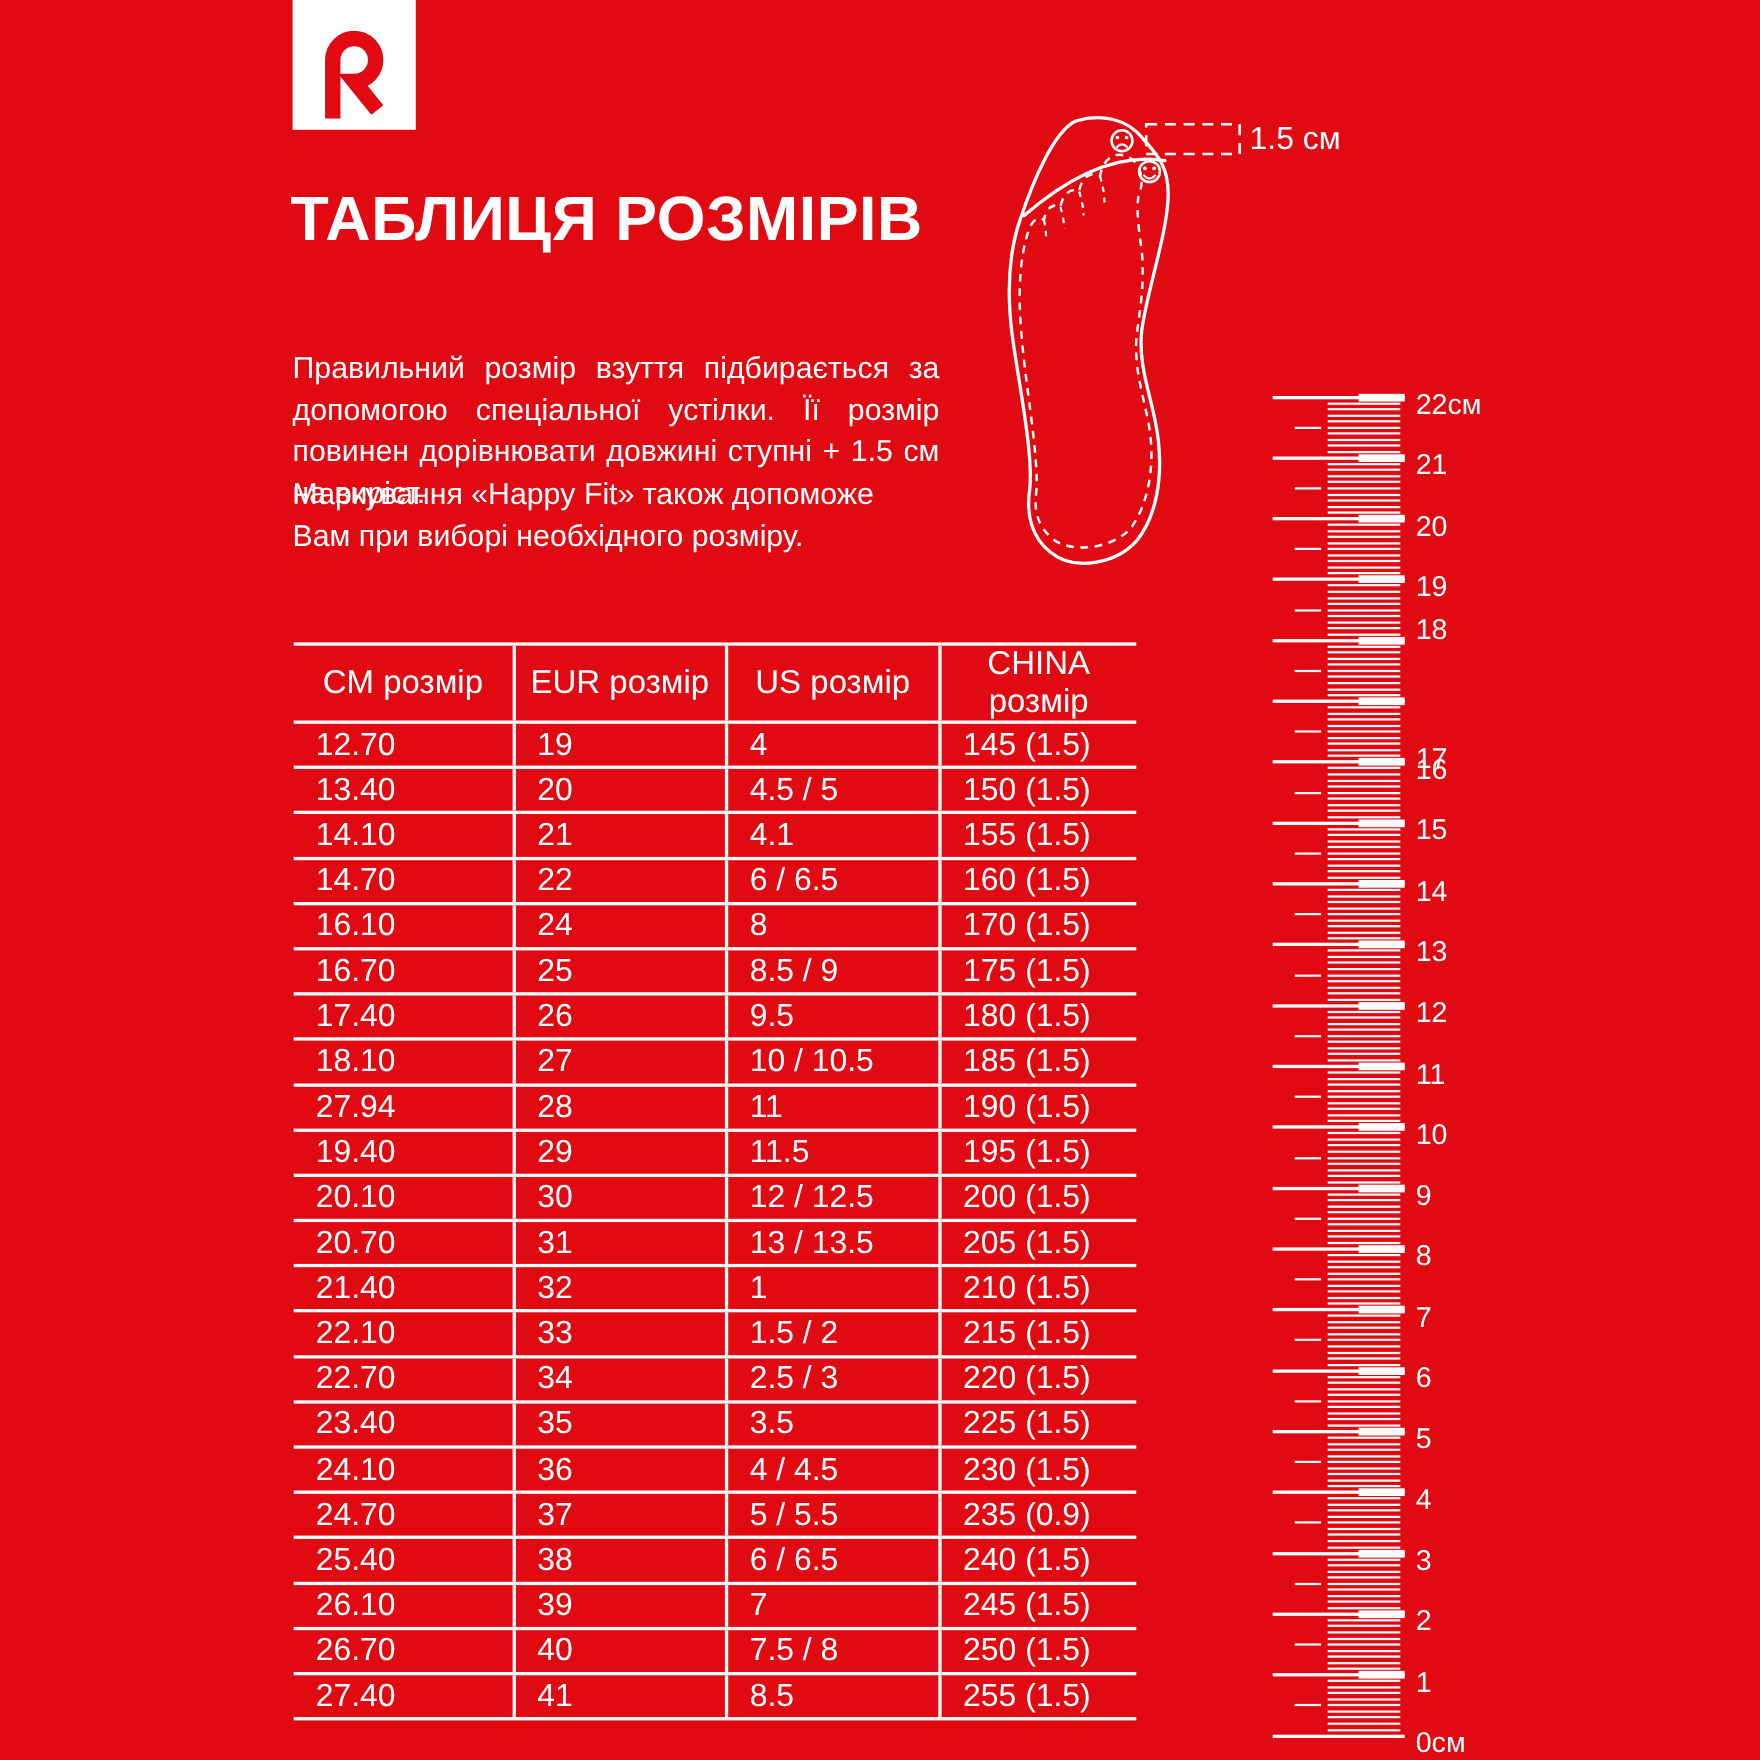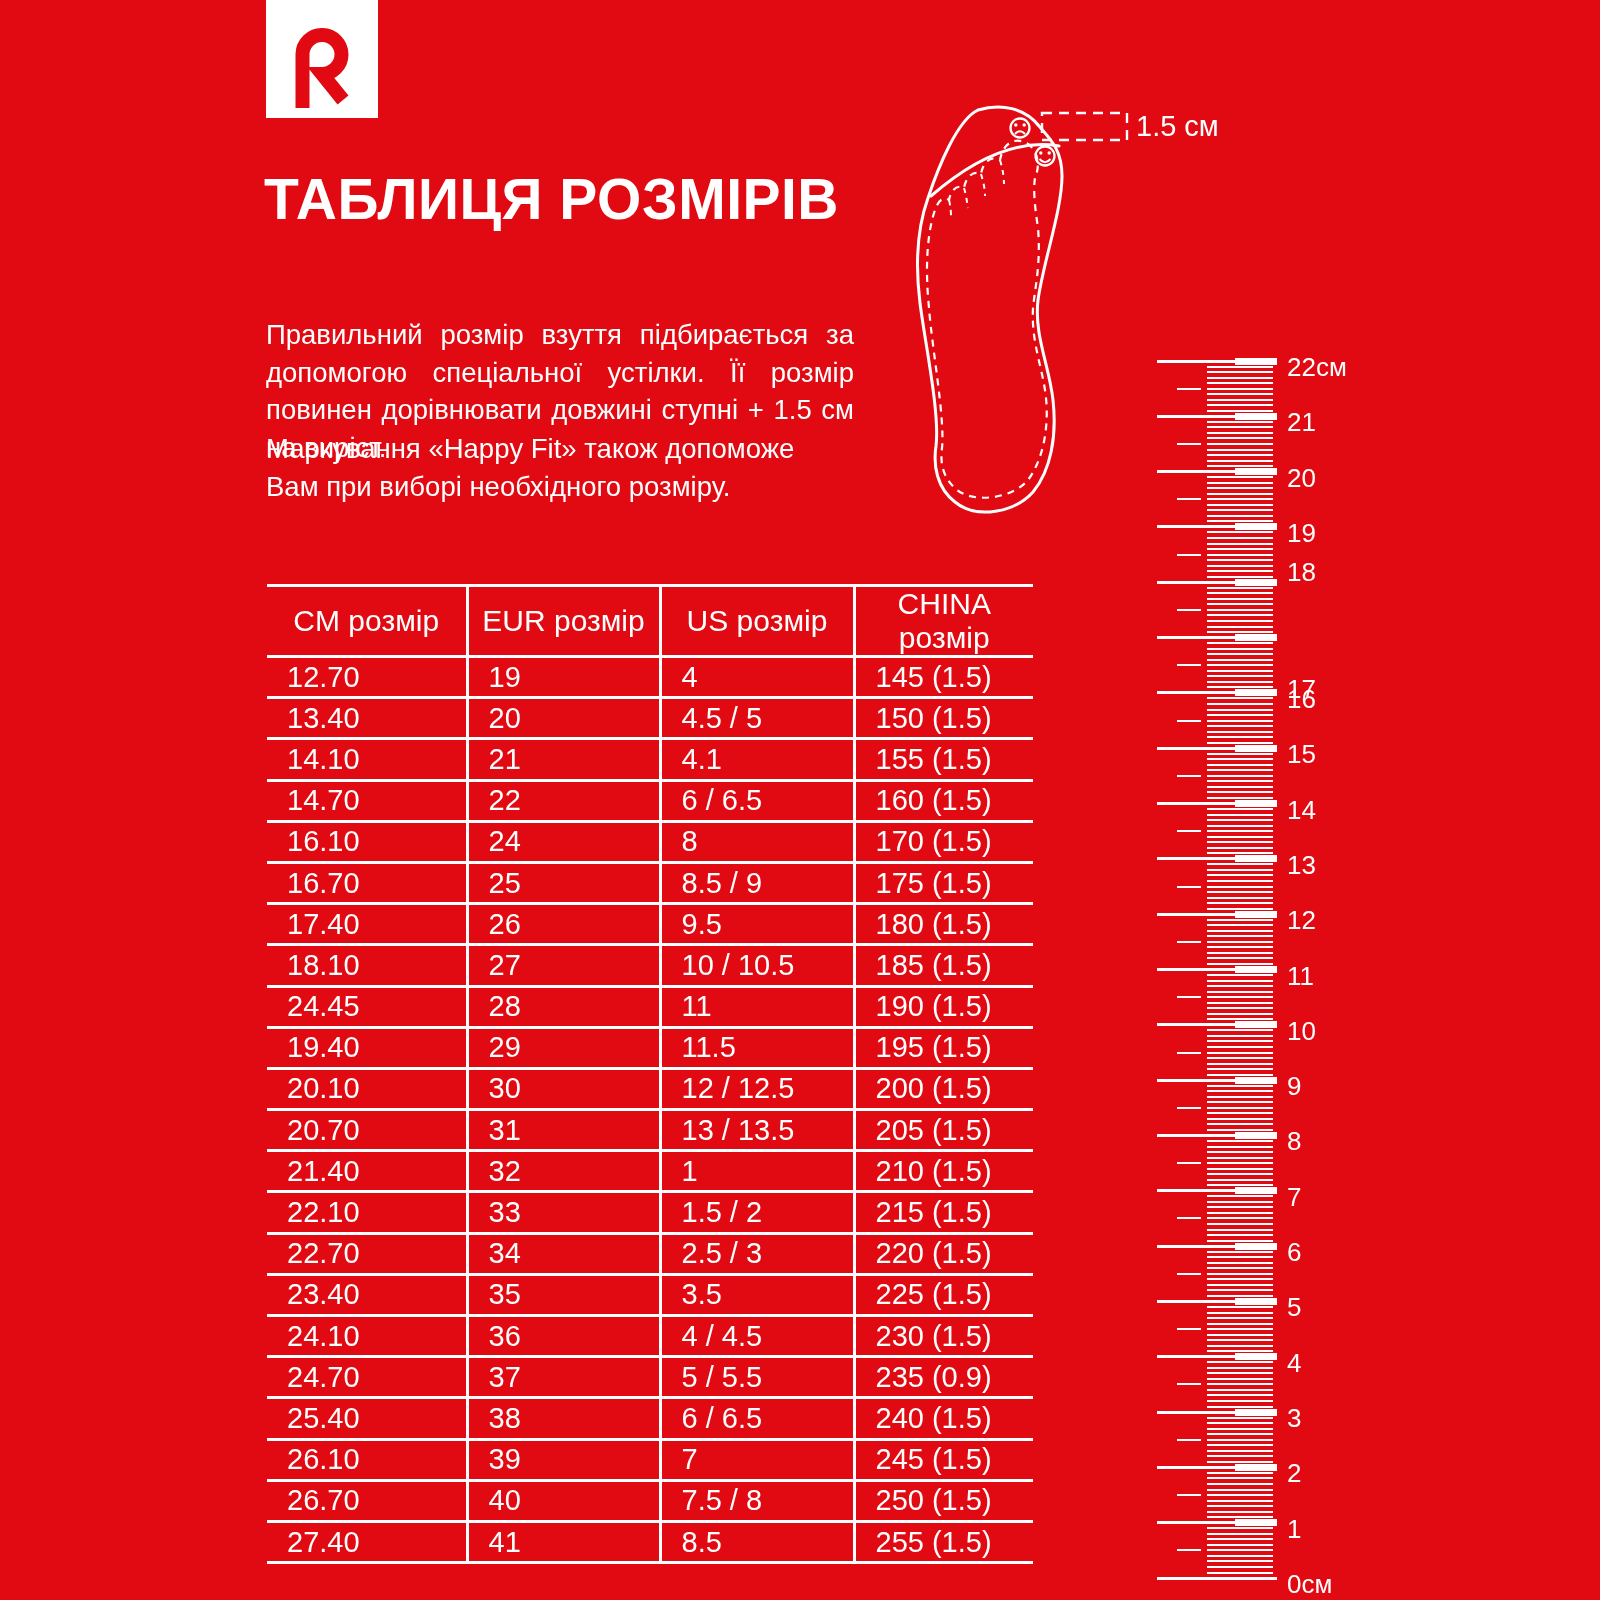--- a/index.html
+++ b/index.html
@@ -167,21 +167,21 @@
         <td>9.5</td>
         <td>180 (1.5)</td>
       </tr>
       <tr>
         <td>18.10</td>
         <td>27</td>
         <td>10 / 10.5</td>
         <td>185 (1.5)</td>
       </tr>
       <tr>
-        <td>24.45</td>
+        <td>27.94</td>
         <td>28</td>
         <td>11</td>
         <td>190 (1.5)</td>
       </tr>
       <tr>
         <td>19.40</td>
         <td>29</td>
         <td>11.5</td>
         <td>195 (1.5)</td>
       </tr>

